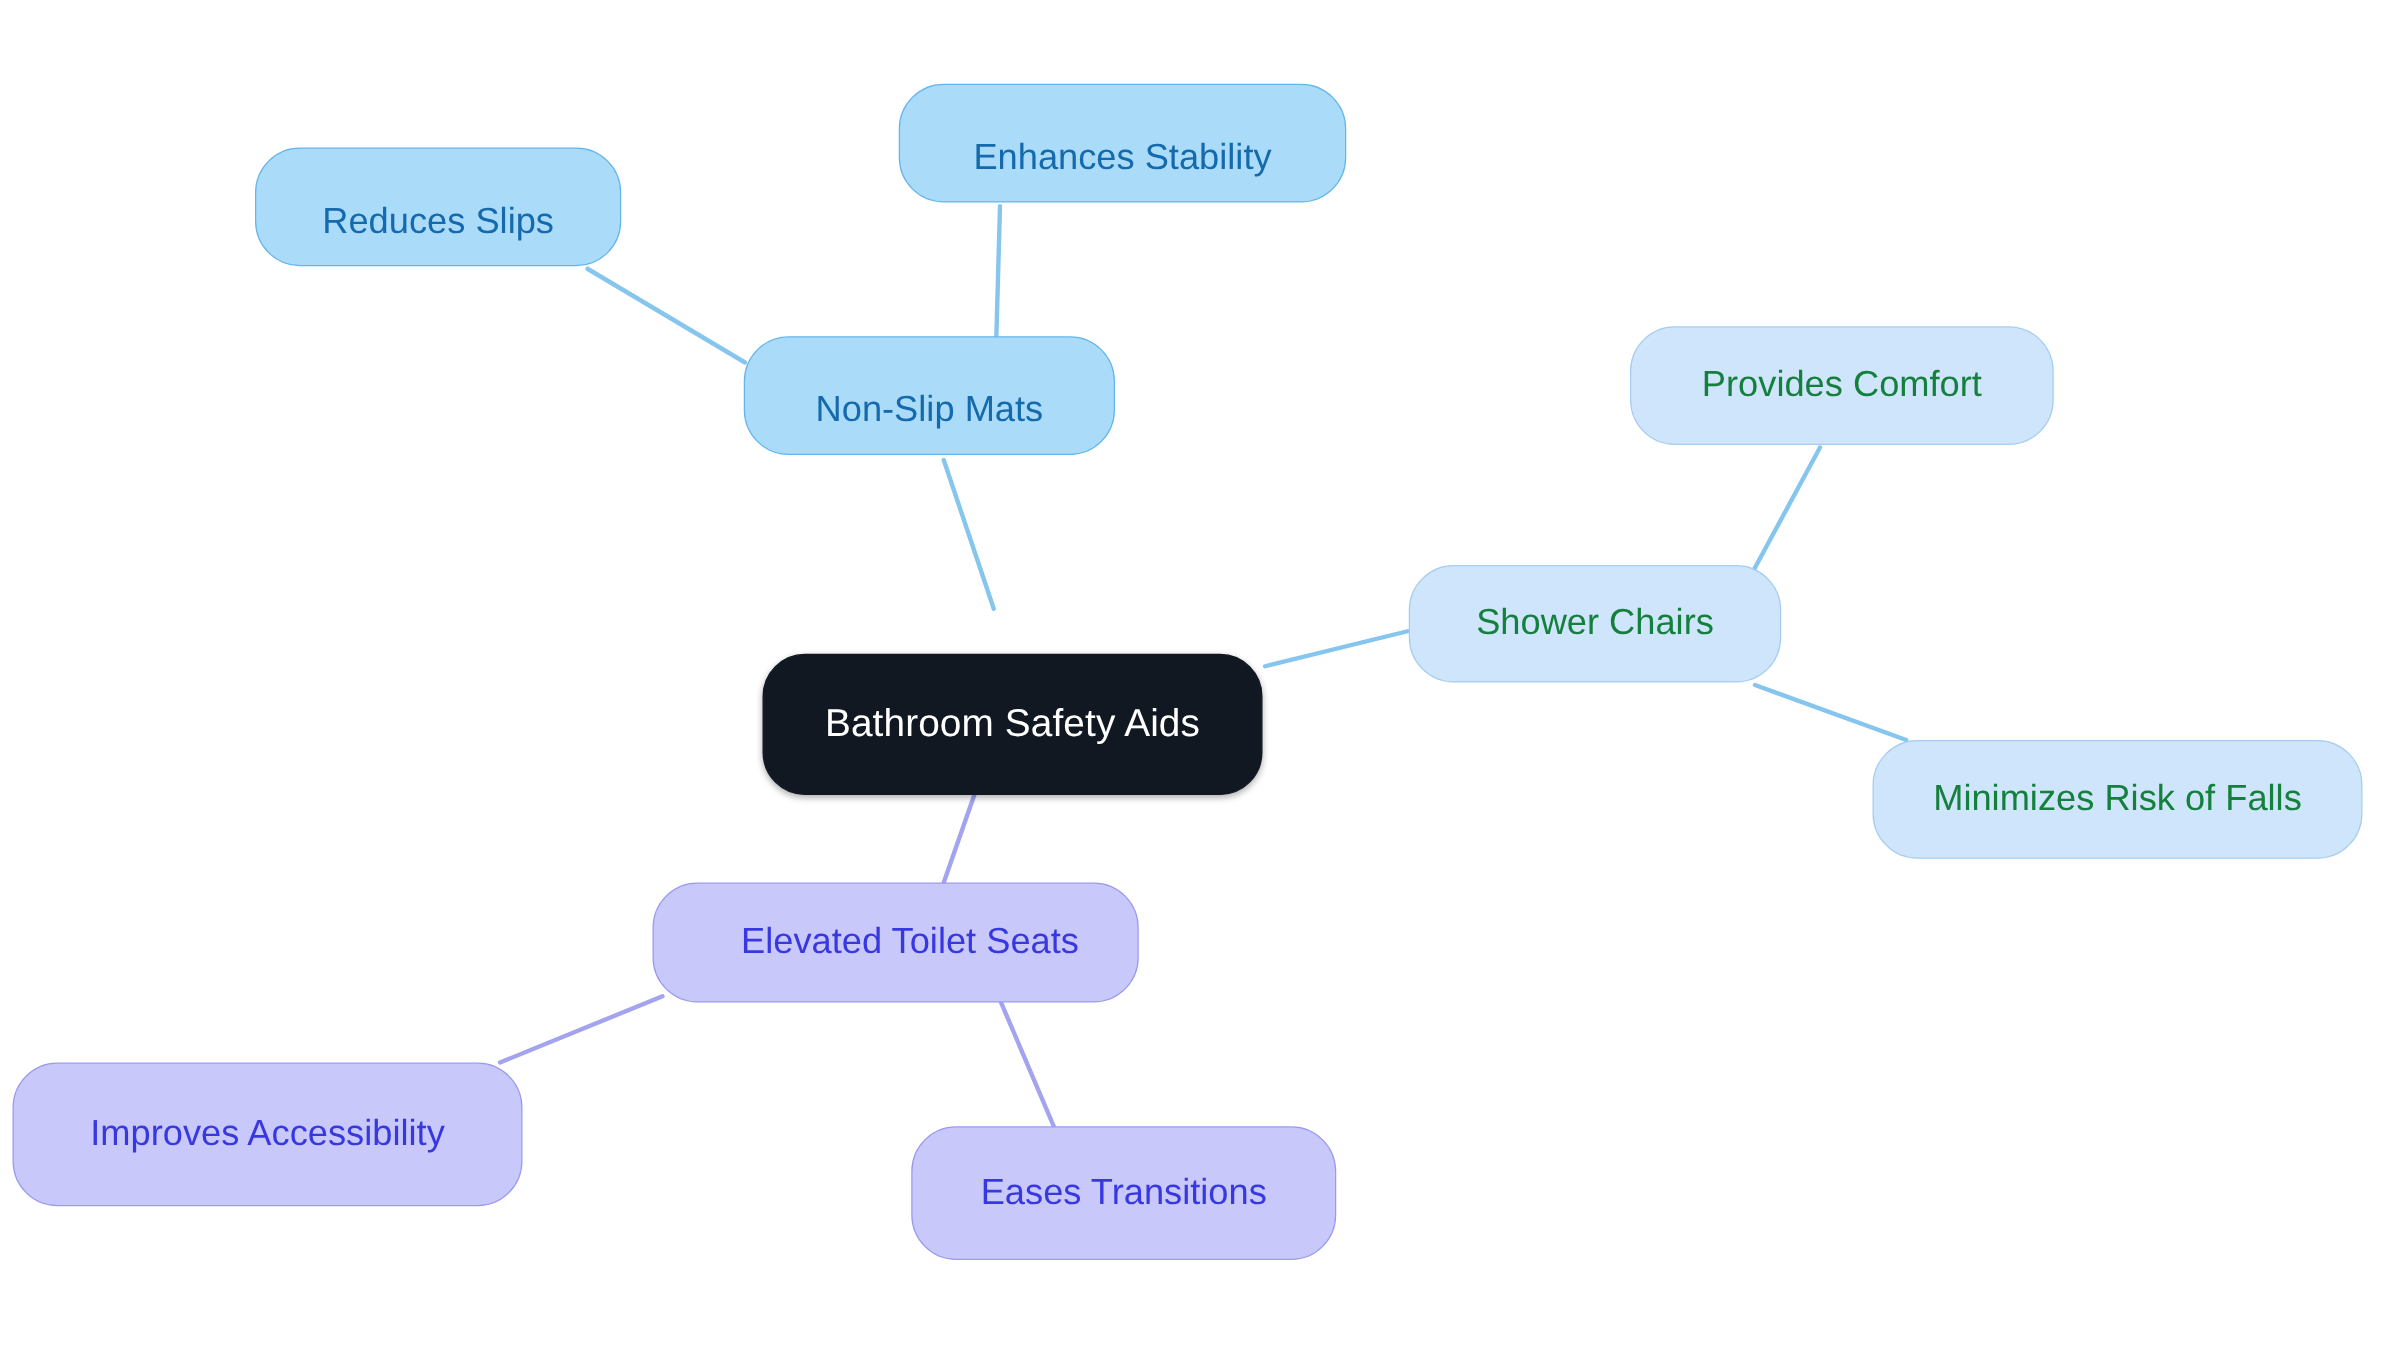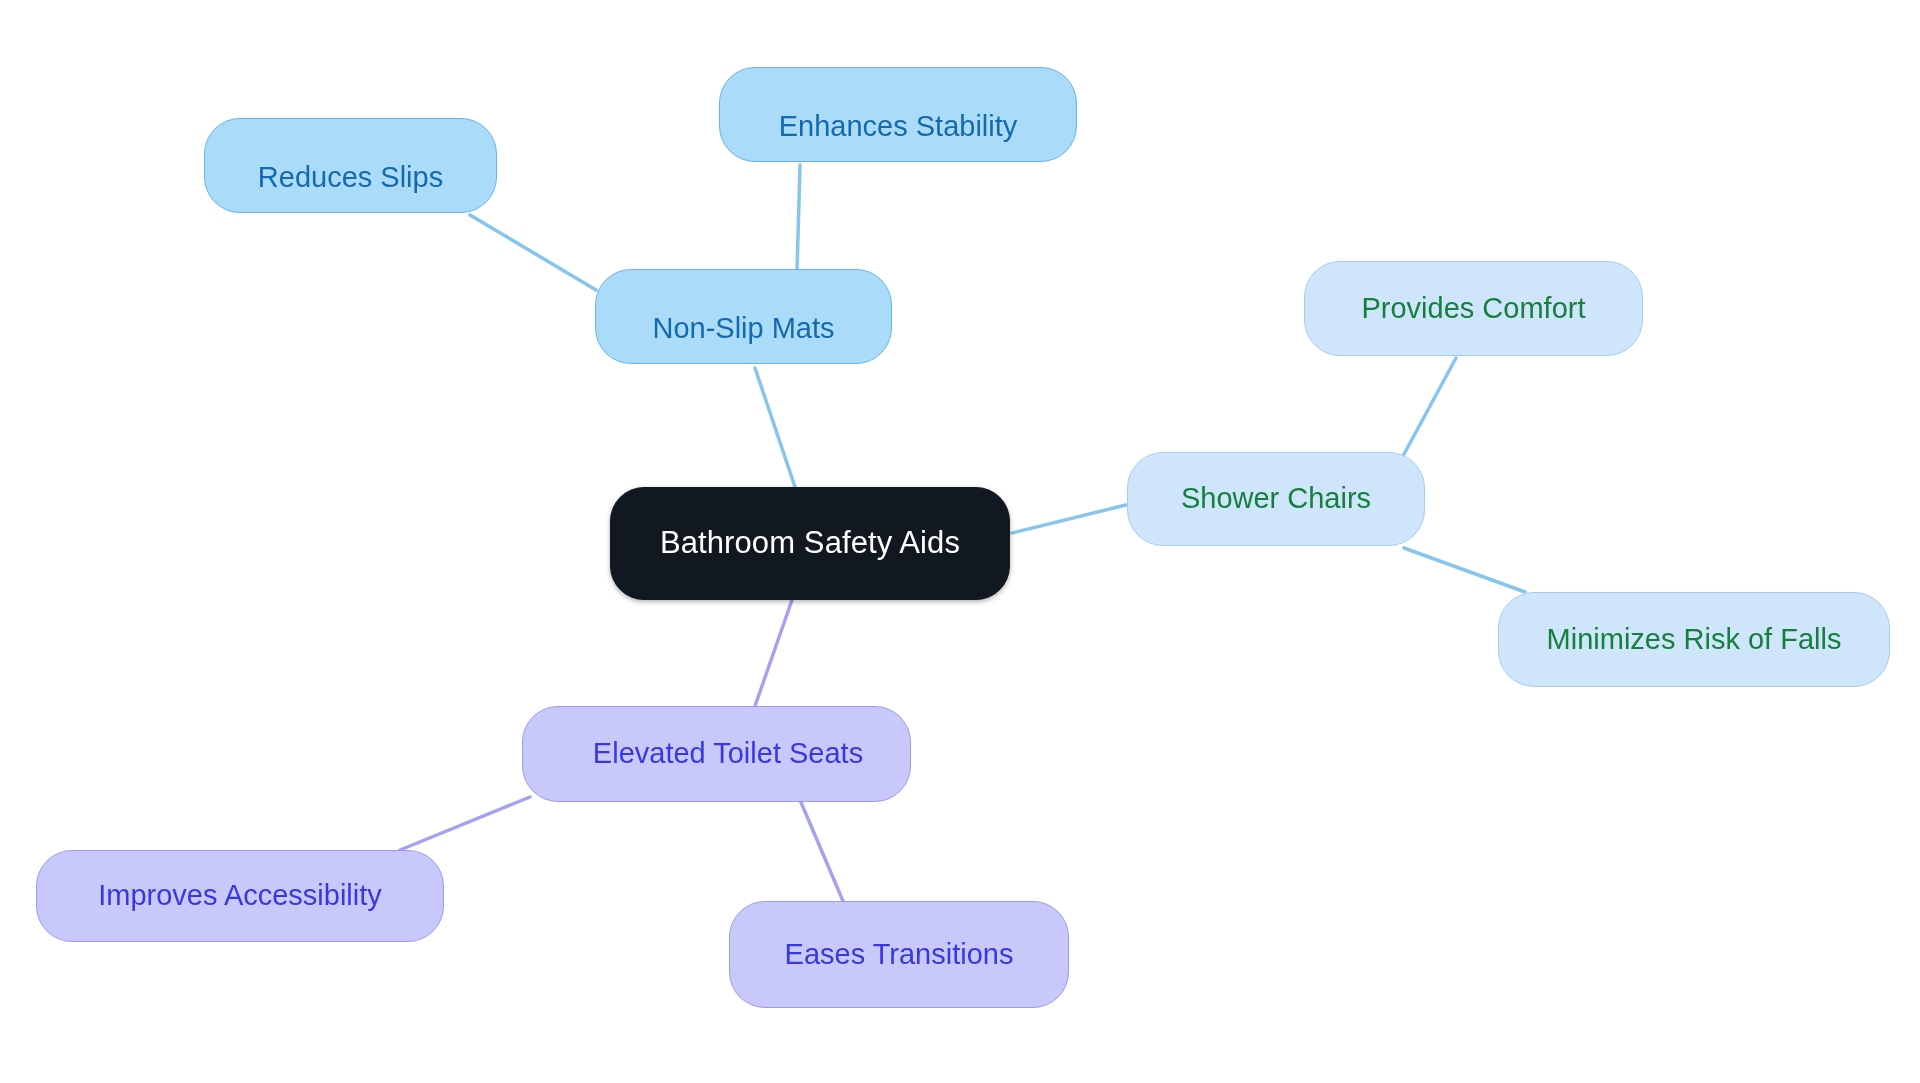--- a/index.html
+++ b/index.html
@@ -44,20 +44,21 @@
     display: block;
     line-height: 1.1;
   }
 
   
   .node.root {
     background: #111821;
     border-color: #111821;
     border-radius: 34px;
     box-shadow: 0 2px 5px rgba(0,0,0,0.30);
+    margin-top: 36px;
   }
   .node.root .node-label {
     color: #ffffff;
     font-size: 31px;
     letter-spacing: 0.1px;
   }
 
   
   .node.blue-a {
     background: # abc;
@@ -135,21 +136,21 @@
   </div>
 
   <div class="node blue-b" style="left: 1498px; top: 592px; width: 392px; height: 95px;">
     <span class="node-label">Minimizes Risk of Falls</span>
   </div>
 
   <div class="node purple" style="left: 522px; top: 706px; width: 389px; height: 96px; padding-left: 23px;">
     <span class="node-label">Elevated Toilet Seats</span>
   </div>
 
-  <div class="node purple" style="left: 36px; top: 850px; width: 408px; height: 92px;">
+  <div class="node purple" style="left: 10px; top: 850px; width: 408px; height: 115px;">
     <span class="node-label">Improves Accessibility</span>
   </div>
 
   <div class="node purple" style="left: 729px; top: 901px; width: 340px; height: 107px;">
     <span class="node-label">Eases Transitions</span>
   </div>
 
 </div>
 
 </body></html>

